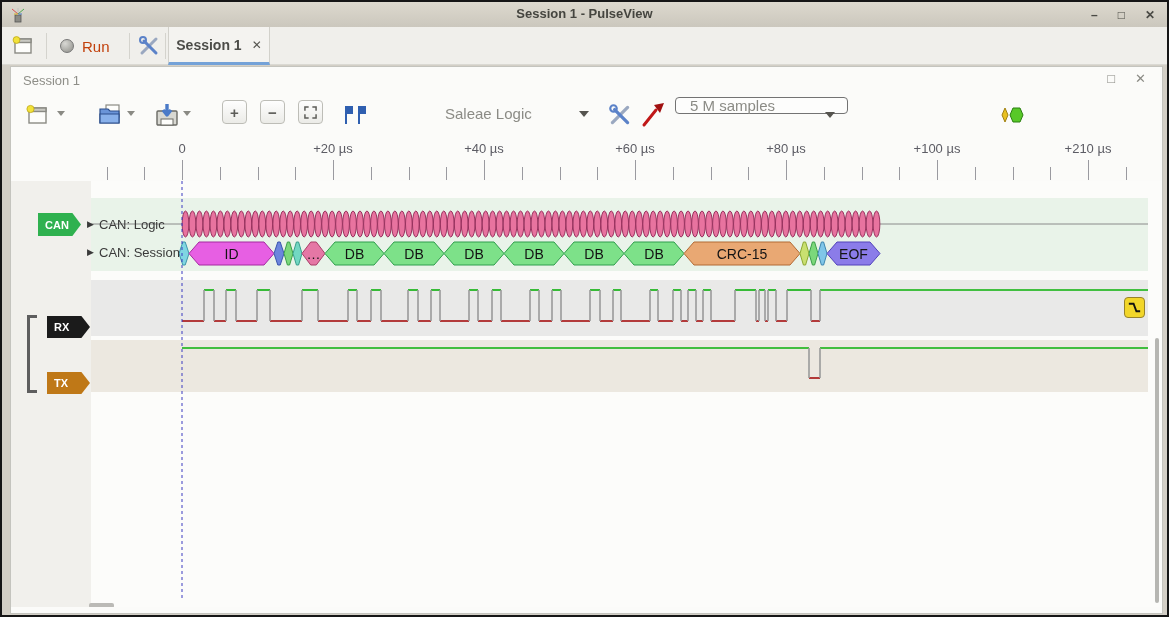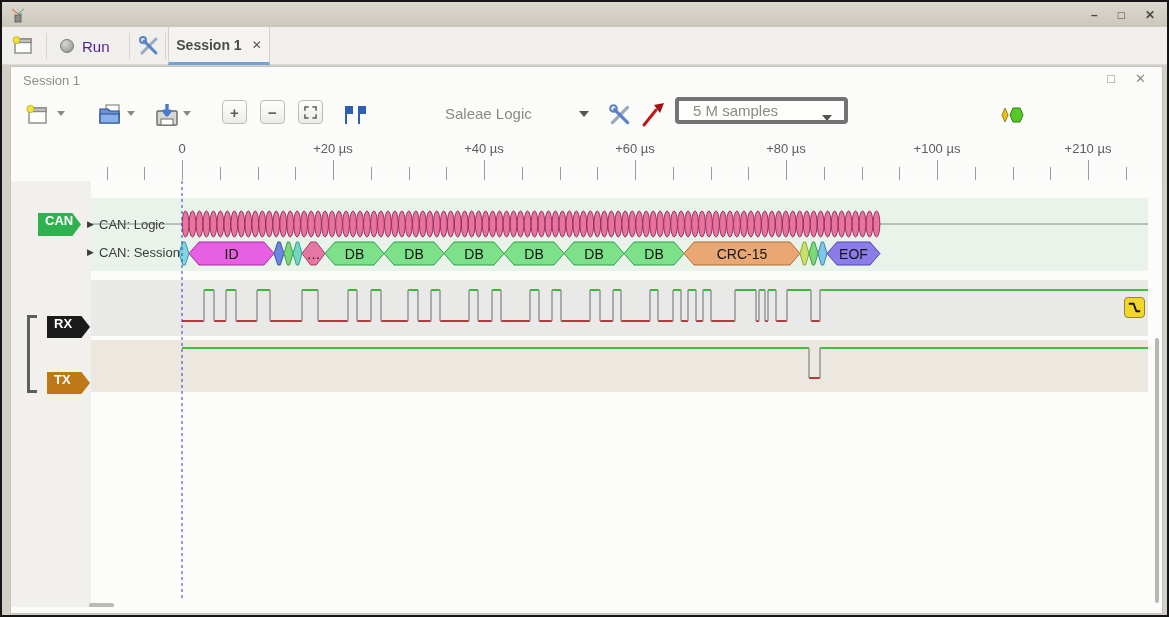--- a/index.html
+++ b/index.html
@@ -14,60 +14,60 @@
   .appicon{position:absolute;left:7px;top:3px;width:18px;height:18px;}
   .winctrls{position:absolute;right:12px;top:0;height:25px;display:flex;gap:20px;align-items:center;}
   .wbtn{font-size:12px;font-weight:bold;color:#4a4a45;cursor:default;line-height:1;}
   
   .maintoolbar{position:absolute;left:0;top:25px;width:100%;height:38px;background:#f0efeb;
                border-bottom:1px solid #dad9d3;}
   .sep{position:absolute;top:6px;width:1px;height:26px;background:#d4d3cd;}
   .tbtn{position:absolute;top:5px;height:28px;display:flex;align-items:center;}
   .runled{width:14px;height:14px;border-radius:50%;
           background:radial-gradient(circle at 35% 30%,#d8d8d4,#8e8e88);border:1px solid #777;}
-  .runlabel{margin-left:8px;font-size:15px;color:#4c1d95;}
+  .runlabel{margin-left:8px;font-size:15px;color:#c2410c;}
   .tab{position:absolute;left:166px;top:0;width:102px;height:38px;background:#f4f3f0;
        border-left:1px solid #d2d1cb;border-right:1px solid #d2d1cb;border-bottom:3px solid #74a2d8;
        display:flex;align-items:center;justify-content:center;gap:10px;}
   .tablabel{font-size:14px;font-weight:bold;color:#4c4c48;}
   .tabclose{font-size:12px;color:#55554f;}
   
   .subwindow{position:absolute;left:8px;top:64px;width:1153px;height:548px;
              background:#fbfbf9;border:1px solid #c4c4be;}
   .subtitle{position:absolute;left:12px;top:6px;font-size:13px;color:#8e8e88;}
   .subctrls{position:absolute;right:16px;top:5px;display:flex;gap:20px;}
   .sbtn{font-size:13px;color:#8a8a84;line-height:1;}
   
   .stoolbar{position:absolute;left:0;top:26px;width:100%;height:46px;}
   .ibtn{position:absolute;top:7px;height:30px;display:flex;align-items:center;justify-content:center;}
   .boxbtn{width:25px;height:24px;border:1px solid #bdbdb7;border-radius:4px;
           background:linear-gradient(#fefefe,#ebebe7);display:flex;align-items:center;justify-content:center;
           font-size:15px;font-weight:bold;color:#5c5c58;}
   .drop{position:absolute;top:18px;width:0;height:0;border-left:4px solid transparent;
         border-right:4px solid transparent;border-top:5px solid #8a8a84;}
-  .combo{position:absolute;top:4px;height:27px;border:4px solid #737373;border-radius:4px;
+  .combo{position:absolute;top:4px;height:17px;border:1px solid #737373;border-radius:4px;
          background:#fdfdfc;display:flex;align-items:center;padding:0 14px;}
   .combotext{font-size:15px;color:#8b8b85;}
   .comboarrow{position:absolute;right:12px;top:14px;width:0;height:0;border-left:5px solid transparent;
               border-right:5px solid transparent;border-top:6px solid #55544f;}
   .flatcombo{position:absolute;top:4px;height:33px;display:flex;align-items:center;padding:0 14px;}
   
   .ruler{position:absolute;left:0;top:72px;width:1151px;height:42px;}
   .rlab{position:absolute;top:2px;transform:translateX(-50%);font-size:13px;color:#5c5c64;white-space:nowrap;}
   .tick{position:absolute;bottom:1px;width:1px;background:#9a9aa0;}
   
   .content{position:absolute;left:0;top:114px;width:1151px;height:426px;background:#fcfcfa;overflow:hidden;}
   .gutter{position:absolute;left:0;top:0;width:80px;height:100%;background:#f1f0ec;}
   .band{position:absolute;left:80px;width:1057px;}
   .band-dec{top:17px;height:73px;background:#e9f3e9;}
   .band-rx{top:99px;height:56px;background:#e9e9e8;}
   .band-tx{top:159px;height:52px;background:#ece8e0;}
   .tracesvg{position:absolute;left:0;top:0;}
-  .tag{position:absolute;display:flex;padding-left:7px;
-       color:#fff;font-size:13px;font-weight:bold;
+  .tag{position:absolute;display:flex;align-items:center;padding-left:7px;
+       color:#fff;font-size:11px;font-weight:bold;
        clip-path:polygon(0 0,80% 0,100% 50%,80% 100%,0 100%);}
   .expander{position:absolute;font-size:9px;color:#3a3a3a;}
   .rowlab{position:absolute;font-size:13px;color:#3a3a3a;white-space:nowrap;}
   .bracket{position:absolute;left:16px;top:134px;width:10px;height:78px;
            border-left:3px solid #5e5e5e;border-top:3px solid #5e5e5e;border-bottom:3px solid #5e5e5e;}
   .trigbadge{position:absolute;left:1113px;top:116px;width:21px;height:21px;background:#f2d629;
              border:1px solid #97832a;border-radius:4px;display:flex;align-items:center;justify-content:center;}
   .vthumb{position:absolute;left:1144px;top:157px;width:4px;height:265px;background:#b6b6b2;border-radius:2px;}
   .hthumb{position:absolute;left:78px;top:422px;width:25px;height:5px;background:#bbbab6;border-radius:2px;}
 </style>
@@ -78,20 +78,21 @@
 
   <div class="titlebar">
     <svg class="appicon" viewBox="0 0 18 18">
       <rect x="6" y="10" width="6" height="7" fill="#8a8a84" stroke="#555" stroke-width="0.8"></rect>
       <path d="M9 10 V3" stroke="#c8c8c4" stroke-width="1.4"></path>
       <path d="M9 9 L3 4" stroke="#d85050" stroke-width="1"></path>
       <path d="M9 9 L15 4" stroke="#50a850" stroke-width="1"></path>
       <path d="M9 9 L5 9" stroke="#d8b830" stroke-width="1"></path>
       <path d="M9 9 L13 9" stroke="#5080c8" stroke-width="1"></path>
     </svg>
+    <div class="apptitle">Session 1 - PulseView</div>
     <div class="winctrls">
       <span class="wbtn">–</span>
       <span class="wbtn">□</span>
       <span class="wbtn">✕</span>
     </div>
   </div>
 
   <div class="maintoolbar">
     <div class="tbtn" style="left:10px;">
       <svg width="22" height="20" viewBox="0 0 22 20">

